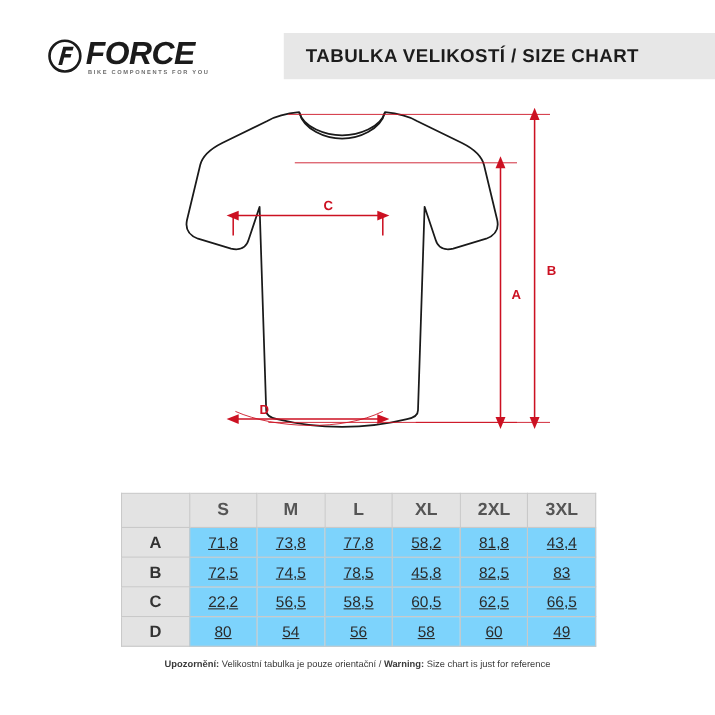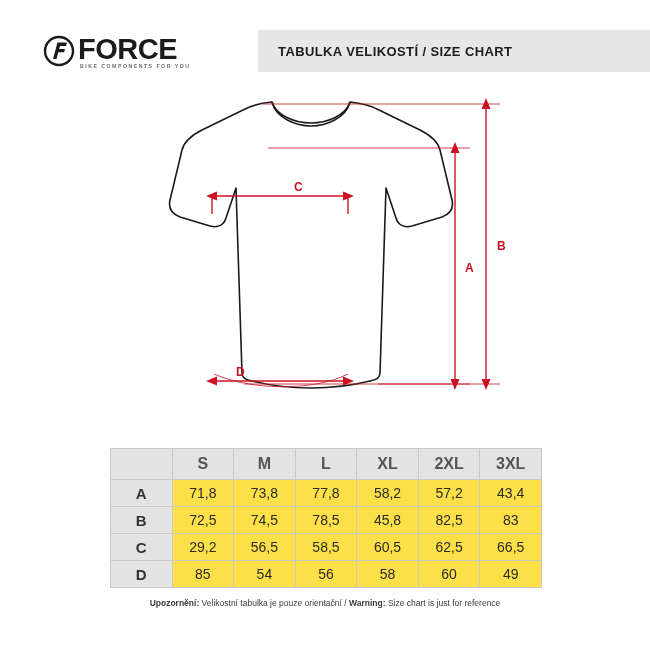--- a/index.html
+++ b/index.html
@@ -44,20 +44,21 @@
     align-items: flex-start;
   }
   .logo-mark {
     position: relative;
     width: 34px;
     height: 34px;
   }
   .logo-text {
     font-size: 29px;
     font-weight: bold;
+    font-style: italic;
     letter-spacing: -0.5px;
     color: #1b1b1b;
     line-height: 30px;
     margin-left: 2px;
   }
   .logo-tagline {
     position: absolute;
     left: 38px;
     top: 29px;
     font-size: 5.2px;
@@ -68,21 +69,21 @@
   }
   .title-bar {
     flex: 1;
     background: #e7e7e7;
     display: flex;
     align-items: center;
     padding-left: 20px;
     box-sizing: border-box;
   }
   .title-bar .title {
-    font-size: 13px;
+    font-size: 17px;
     font-weight: bold;
     color: #1c1c1c;
     letter-spacing: 0.4px;
   }
 
   
   .diagram {
     position: absolute;
     left: 0;
     top: 78px;
@@ -123,21 +124,22 @@
     background: #e3e3e3;
   }
   table.size-chart tbody th.rowhead {
     background: #e3e3e3;
     font-weight: bold;
     font-size: 15px;
     color: #333333;
     width: 62px;
   }
   table.size-chart tbody td {
-    background: #fde047;
+    background: #7dd3fc;
+    text-decoration: underline;
   }
 
   
   .footnote {
     position: absolute;
     left: 0;
     top: 598px;
     width: 650px;
     text-align: center;
     font-size: 8.5px;
@@ -256,44 +258,44 @@
           <th>3XL</th>
         </tr>
       </thead>
       <tbody>
         <tr>
           <th class="rowhead">A</th>
           <td>71,8</td>
           <td>73,8</td>
           <td>77,8</td>
           <td>58,2</td>
-          <td>57,2</td>
+          <td>81,8</td>
           <td>43,4</td>
         </tr>
         <tr>
           <th class="rowhead">B</th>
           <td>72,5</td>
           <td>74,5</td>
           <td>78,5</td>
           <td>45,8</td>
           <td>82,5</td>
           <td>83</td>
         </tr>
         <tr>
           <th class="rowhead">C</th>
-          <td>29,2</td>
+          <td>22,2</td>
           <td>56,5</td>
           <td>58,5</td>
           <td>60,5</td>
           <td>62,5</td>
           <td>66,5</td>
         </tr>
         <tr>
           <th class="rowhead">D</th>
-          <td>85</td>
+          <td>80</td>
           <td>54</td>
           <td>56</td>
           <td>58</td>
           <td>60</td>
           <td>49</td>
         </tr>
       </tbody>
     </table>
   </div>
 

